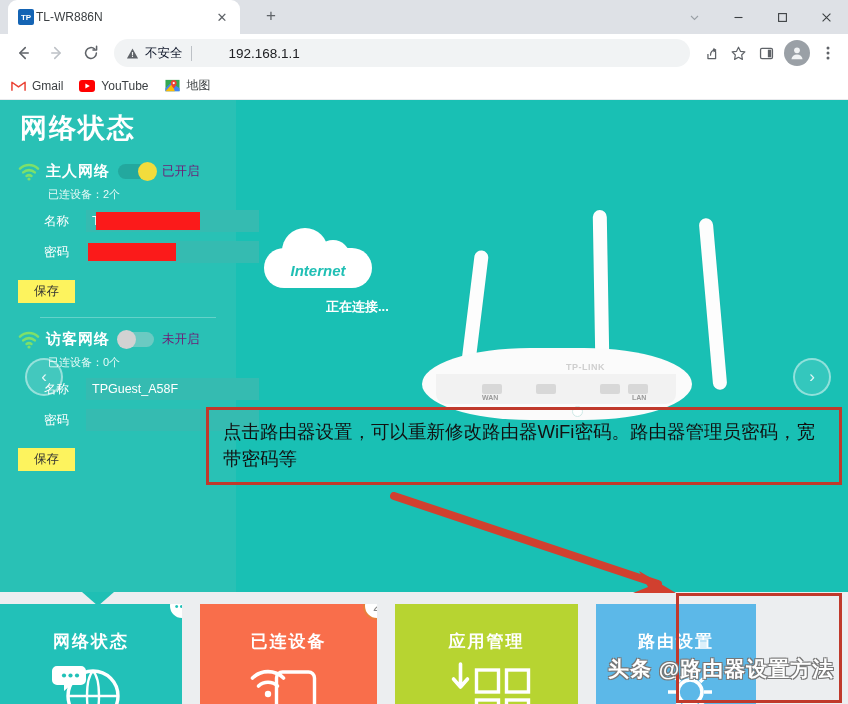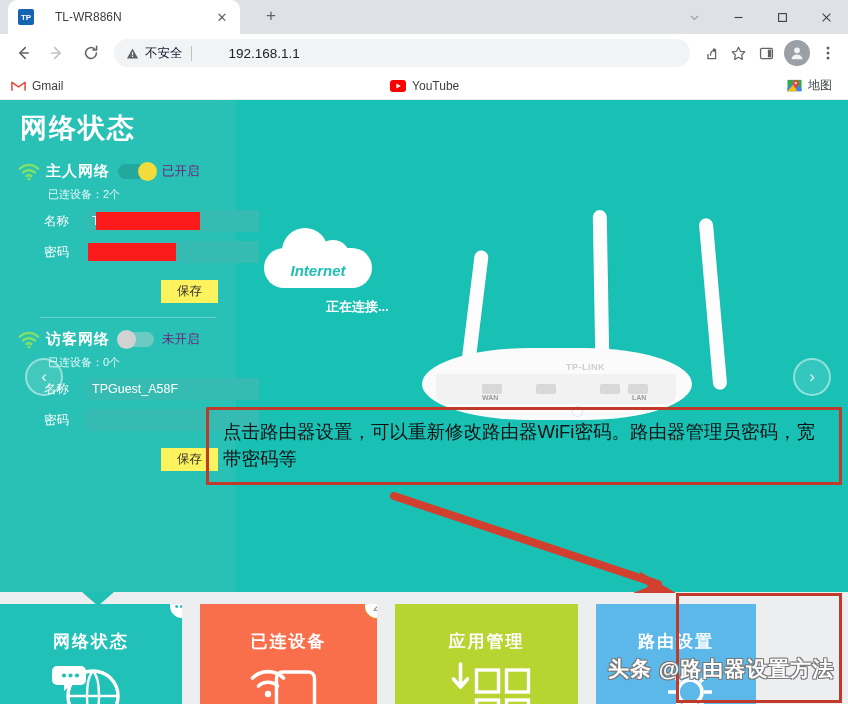--- a/index.html
+++ b/index.html
@@ -20,21 +20,21 @@
     border-radius: 9px 9px 0 0; display: flex; align-items: center;
     padding: 0 10px; position: relative;
   }
   .tab-favicon {
     width: 16px; height: 16px; background: #1464b4; color: #fff;
     font-size: 8px; font-weight: bold; display: flex;
     align-items: center; justify-content: center; border-radius: 2px;
     flex: 0 0 16px;
   }
   .tab-title {
-    margin-left: 21px; font-size: 12px; color: #3c4043;
+    margin-left: 2px; font-size: 12px; color: #3c4043;
     white-space: nowrap; overflow: hidden; text-overflow: ellipsis; flex: 1;
   }
   .tab-close {
     width: 16px; height: 16px; font-size: 13px; color: #5f6368;
     display: flex; align-items: center; justify-content: center;
     cursor: pointer; line-height: 1;
   }
   .newtab {
     margin-left: 10px; margin-bottom: 5px; width: 26px; height: 26px;
     font-size: 17px; color: #5f6368; display: flex;
@@ -80,21 +80,20 @@
     width: 26px; height: 26px; border-radius: 50%; background: #9aa0a6;
     display: flex; align-items: center; justify-content: center;
     margin: 0 4px; cursor: pointer; flex: 0 0 26px;
   }
 
   
   .bookmarks {
     position: absolute; top: 72px; left: 0; width: 848px; height: 28px;
     background: #fff; display: flex; align-items: center; padding-left: 10px;
     border-bottom: 1px solid #e8eaed;
-    justify-content: space-between;
   }
   .bm {
     display: flex; align-items: center; margin-right: 16px; cursor: pointer;
   }
   .bm-label { font-size: 12px; color: #3c4043; margin-left: 6px; }
   .bm-ico { width: 16px; height: 16px; display: flex; align-items: center; justify-content: center; }
 
   
   .page {
     position: absolute; top: 100px; left: 0; width: 848px; height: 604px;
@@ -148,21 +147,21 @@
   }
   .field-input {
     flex: 1; height: 22px; background: #35bbb1; border: none;
     font-size: 12.5px; color: #ffffff; padding: 0 6px;
     font-family: inherit; position: relative;
   }
   .field-wrap { flex: 1; position: relative; height: 22px; }
   .redact {
     position: absolute; top: 2px; height: 18px; background: #fb1a1a;
   }
-  .save-row { display: flex; justify-content: flex-end; padding-right: 4px; margin-top: 17px; }
+  .save-row { display: flex; padding-right: 4px; margin-top: 17px; }
   .save-btn {
     background: #fdf35e; color: #333; font-size: 12.5px;
     padding: 3px 16px; border: none; cursor: pointer; font-family: inherit;
   }
   .hr-sep {
     height: 1px; background: rgba(255,255,255,.28);
     margin: 14px 6px 12px 22px;
   }
 
   

